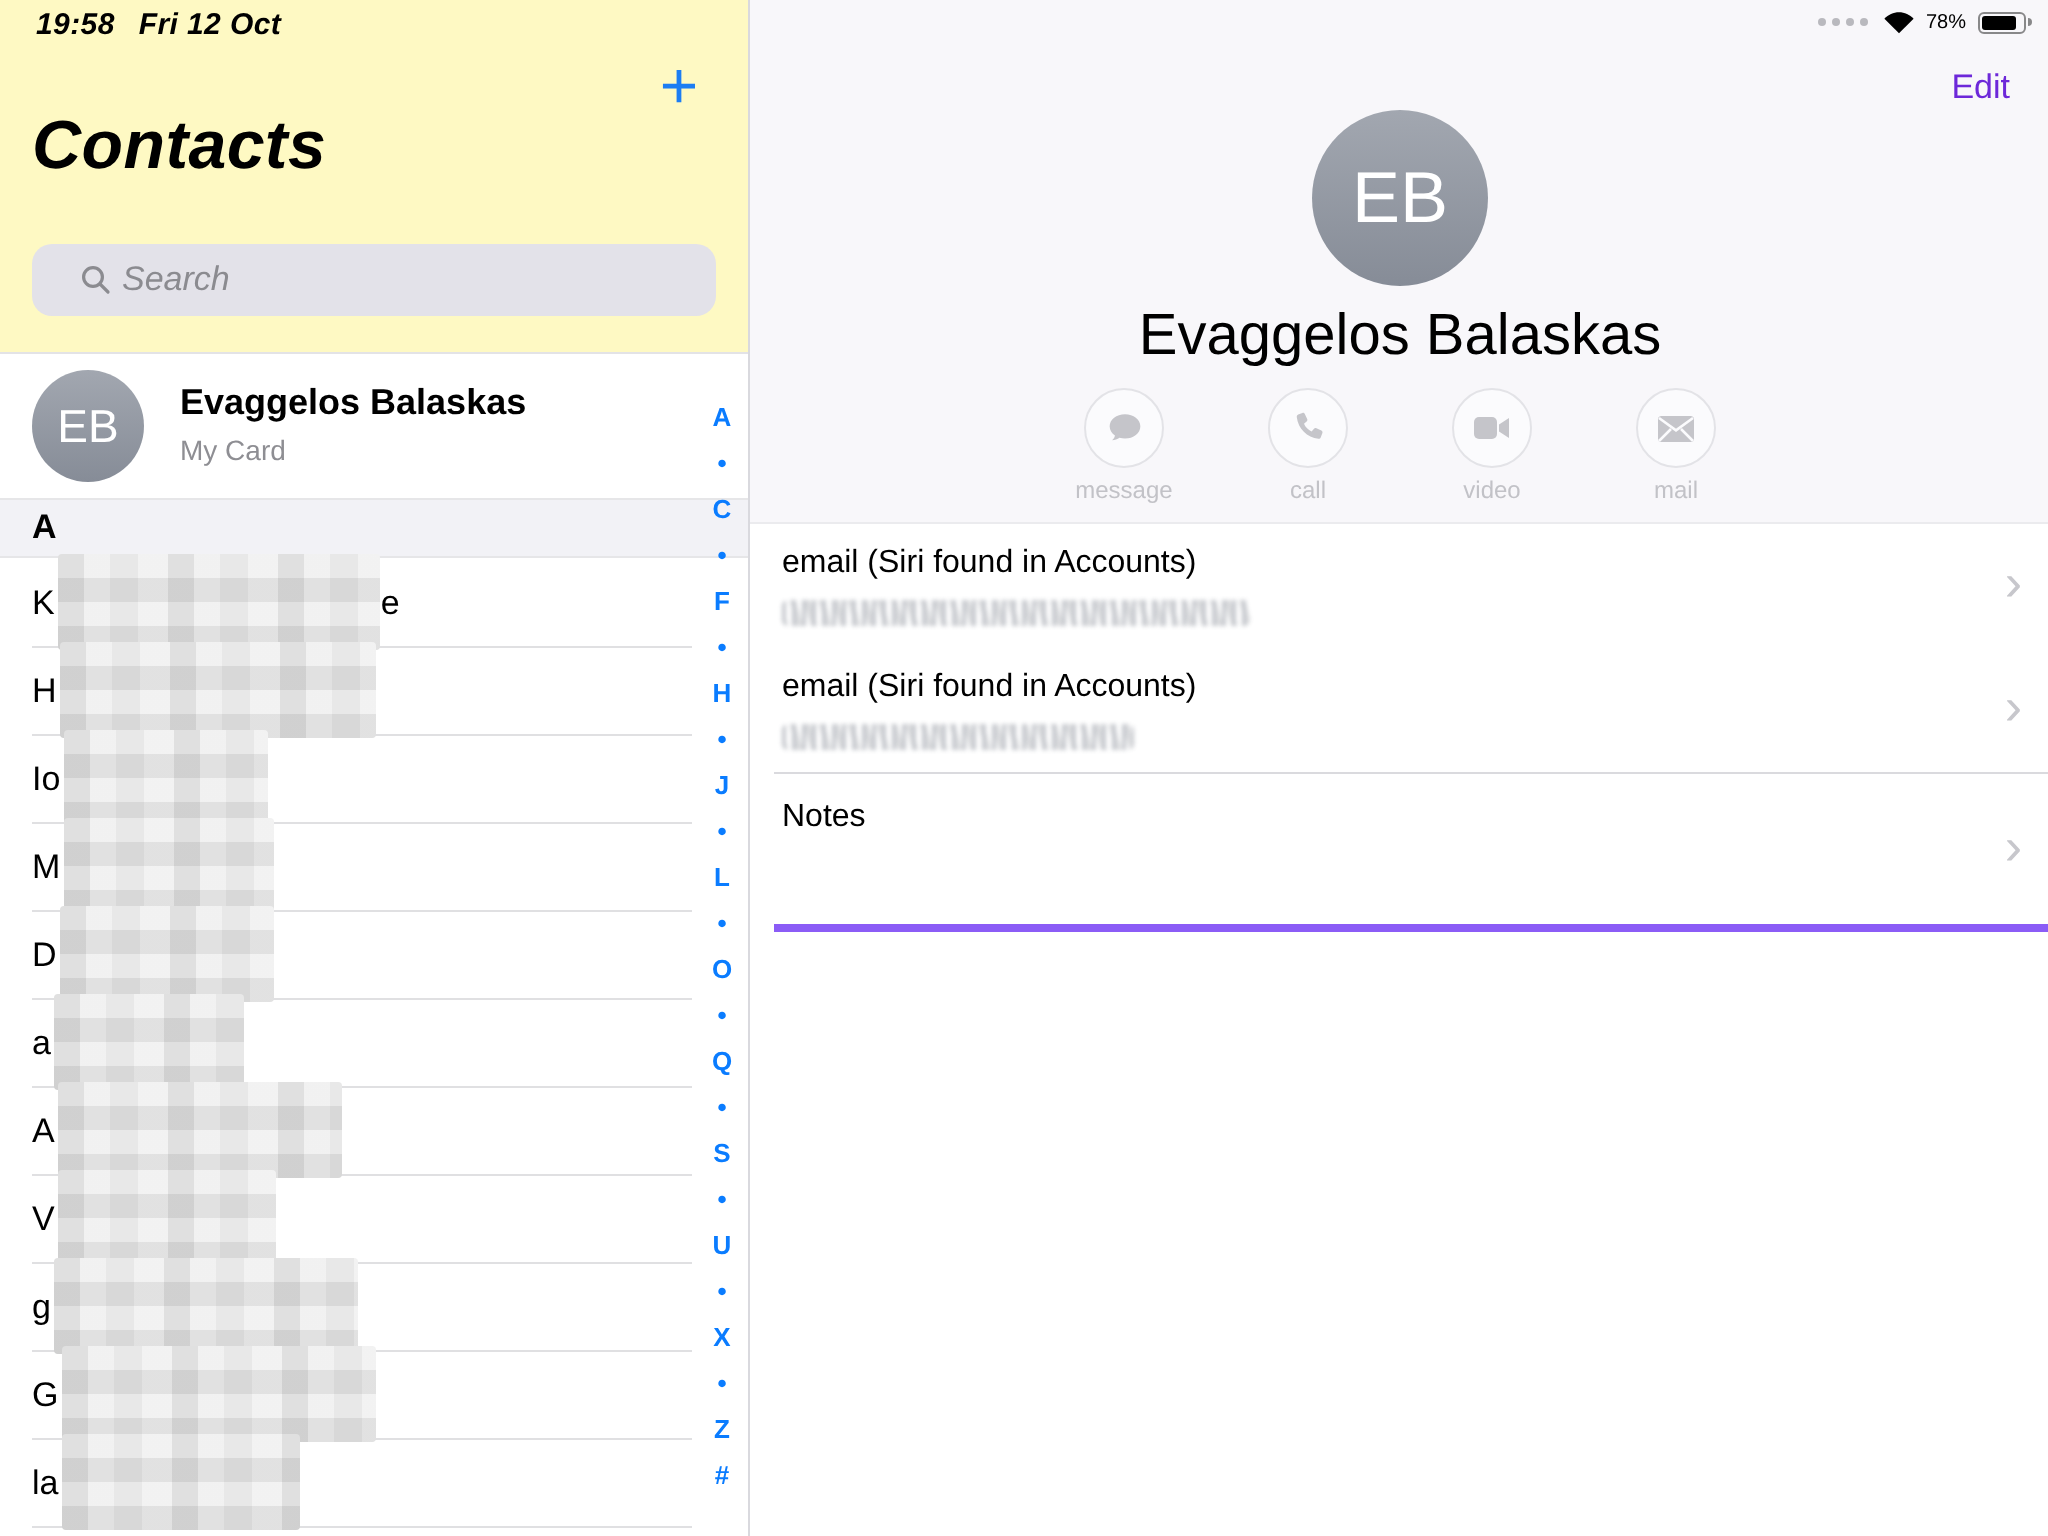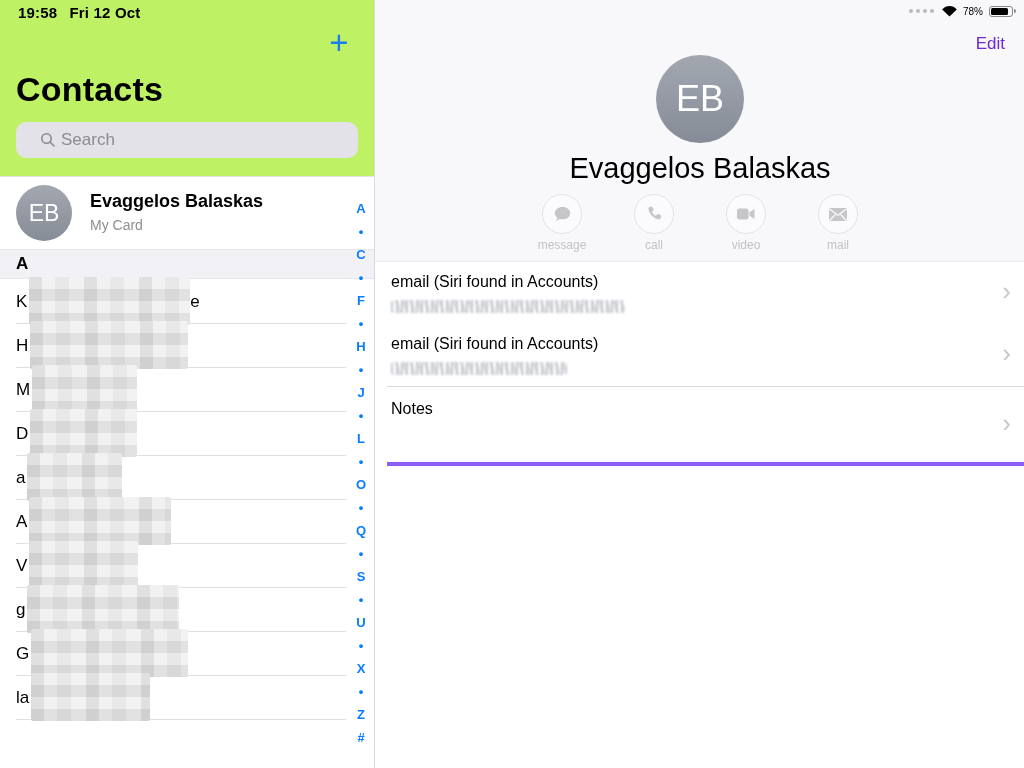--- a/index.html
+++ b/index.html
@@ -4,28 +4,28 @@
 <style>
   * { margin:0; padding:0; box-sizing:border-box; }
   html,body { width:1024px; height:768px; overflow:hidden;
     font-family:"Liberation Sans","DejaVu Sans",sans-serif; background:#fff; }
   .app { position:relative; width:1024px; height:768px; }
 
   
   .left-pane { position:absolute; left:0; top:0; width:374px; height:768px;
     background:#fff; }
   .left-top { position:absolute; left:0; top:0; width:374px; height:177px;
-    background:#bef264; border-bottom:1px solid #e3e3e6; }
+    background:#fef9c3; border-bottom:1px solid #e3e3e6;font-style:italic; }
   .status-left { position:absolute; left:18px; top:4px; font-size:15px;
     font-weight:700; color:#000; letter-spacing:.2px; }
   .status-left span { margin-right:12px; }
   .add-btn { position:absolute; right:18px; top:26px; width:34px; height:34px;
     color:#1c7df3; font-size:33px; font-weight:300; line-height:34px;
     text-align:center; cursor:pointer; }
-  .pane-title { position:absolute; left:16px; top:70px; font-size:34px;
+  .pane-title { position:absolute; left:16px; top:54px; font-size:34px;
     font-weight:700; color:#000; letter-spacing:.2px; }
   .search-bar { position:absolute; left:16px; top:122px; width:342px; height:36px;
     background:#e3e2e9; border-radius:10px; display:flex; align-items:center;
     padding-left:24px; }
   .search-bar svg { flex:0 0 auto; margin-right:5px; }
   .search-ph { font-size:17px; color:#8b8b90; }
 
   .mycard { position:absolute; left:0; top:178px; width:374px; height:70px;
     background:#fff; }
   .avatar { border-radius:50%; color:#fff; display:flex; align-items:center;
@@ -144,20 +144,24 @@
       <div class="crow">
           <span class="cname">K</span>
           <span class="blur b0"></span>
           <span class="cname">e</span>
         </div>
       <div class="crow">
           <span class="cname">H</span>
           <span class="blur b1"></span>
         </div>
       <div class="crow">
+          <span class="cname">Io</span>
+          <span class="blur b2"></span>
+        </div>
+      <div class="crow">
           <span class="cname">M</span>
           <span class="blur b3"></span>
         </div>
       <div class="crow">
           <span class="cname">D</span>
           <span class="blur b4"></span>
         </div>
       <div class="crow">
           <span class="cname">a</span>
           <span class="blur b5"></span>

